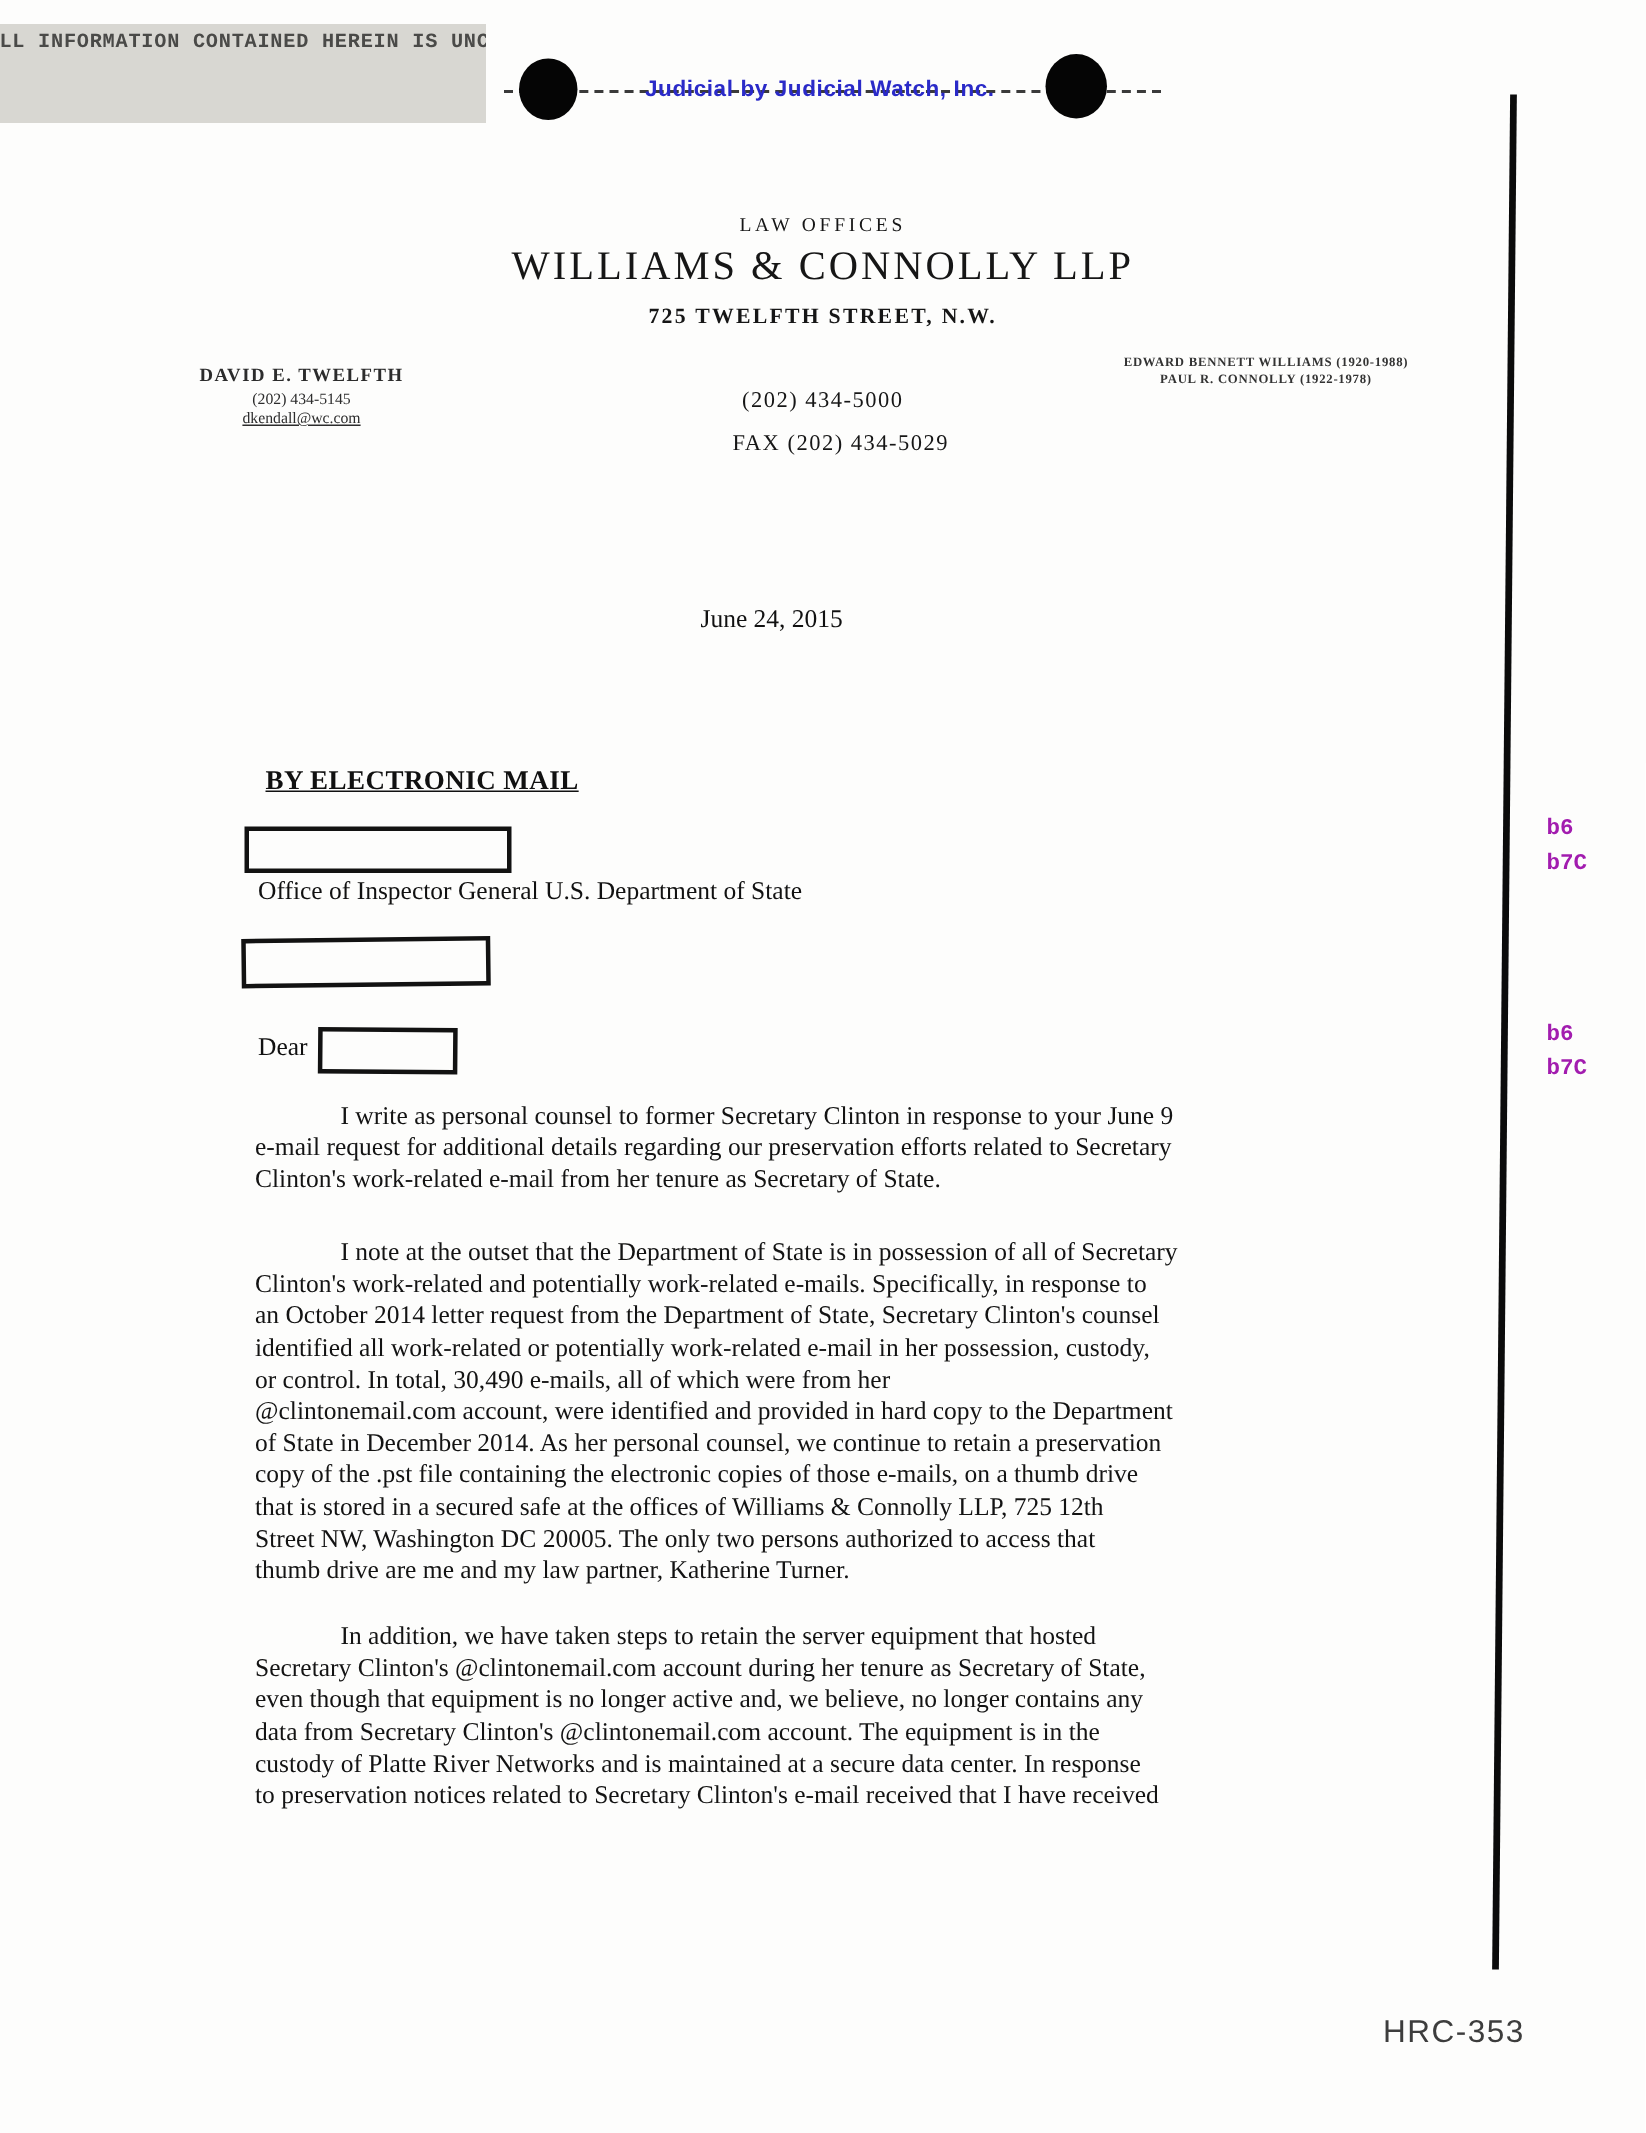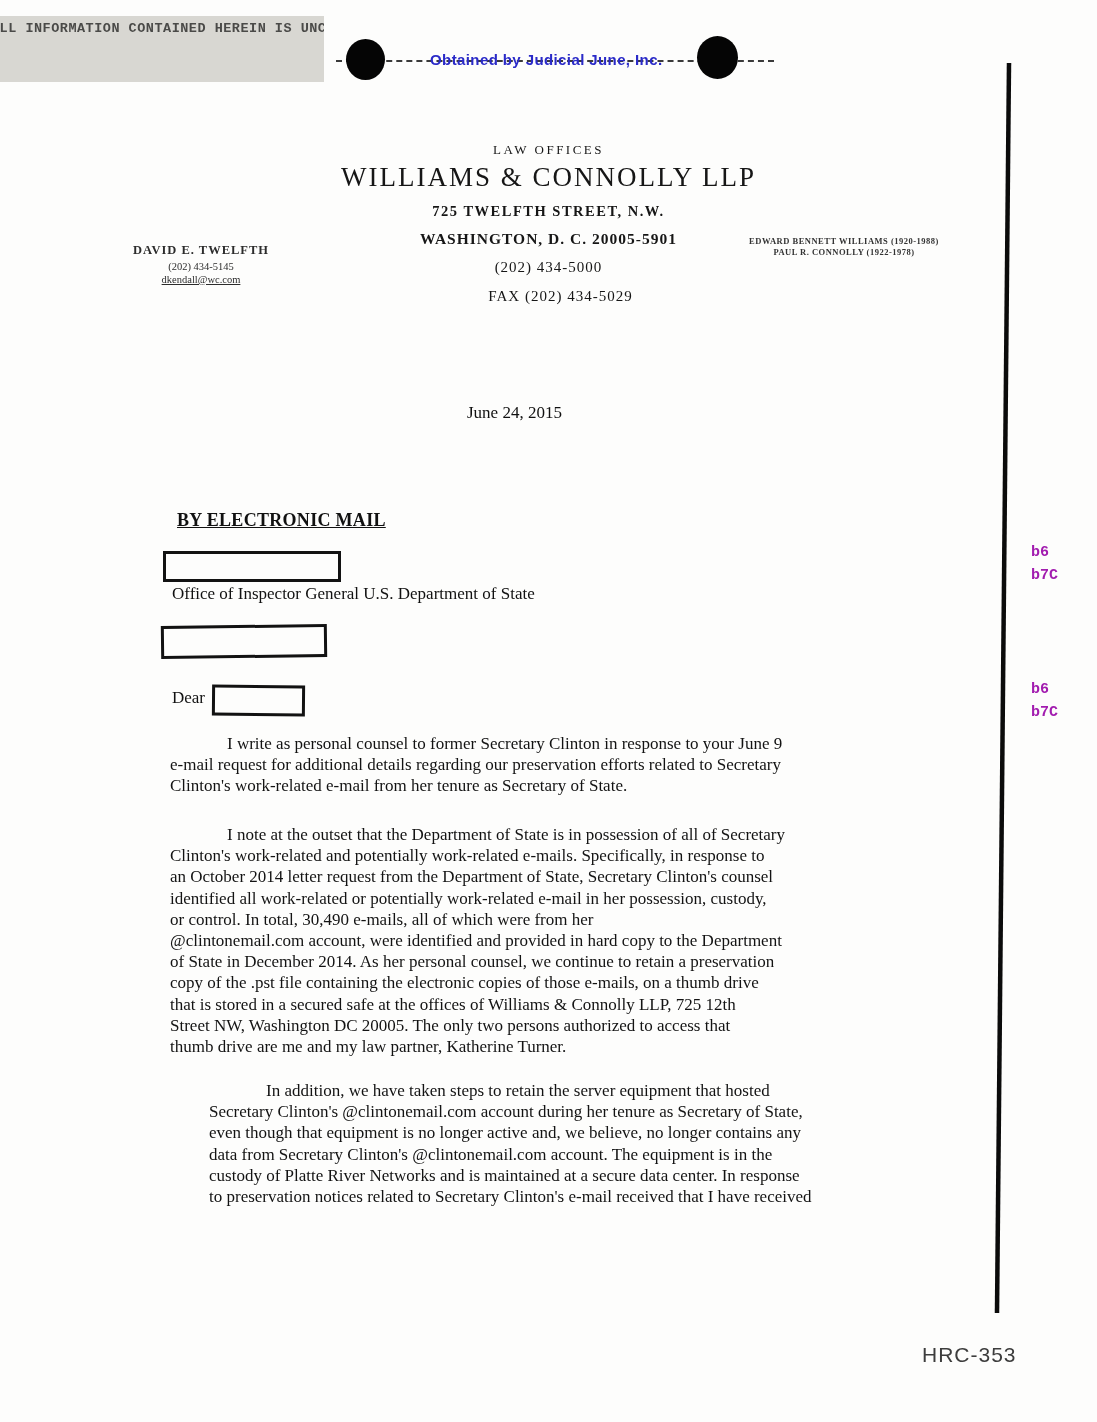--- a/index.html
+++ b/index.html
@@ -96,21 +96,21 @@
     position: absolute;
     left: 170px; width: 714px;
     font-size: 17px;
     line-height: 21.2px;
     white-space: pre-line;
     text-indent: 57px;
     color: #131313;
   }
   .para-1 { top: 733px; }
   .para-2 { top: 824px; }
-  .para-3 { top: 1080px; margin-left: 39px; }
+  .para-3 { top: 1080px; }
   
   .margin-codes {
     position: absolute; left: 1031px;
     font-family: "Liberation Mono", monospace;
     font-size: 15px; font-weight: bold;
     line-height: 23px;
     color: #a21caf;
     white-space: pre-line;
   }
   .codes-1 { top: 541px; }
@@ -131,26 +131,25 @@
 
   <div class="stamp">
     <div class="stamp-inner">ALL INFORMATION CONTAINED
 HEREIN IS UNCLASSIFIED
 DATE 10-27-2016 BY J37J85T94 NSICC</div>
   </div>
 
   <div class="dash-line"></div>
   <div class="punch punch-left"></div>
   <div class="punch punch-right"></div>
-  <div class="watermark">Obtained by Judicial June, Inc.</div>
+  <div class="watermark">Judicial by Judicial Watch, Inc.</div>
 
   <div class="lh-center lh-lawoffices">LAW OFFICES</div>
   <div class="lh-center lh-firm">WILLIAMS &amp; CONNOLLY LLP</div>
   <div class="lh-center lh-addr1">725 TWELFTH STREET, N.W.</div>
-  <div class="lh-center lh-addr2">WASHINGTON, D. C. 20005-5901</div>
   <div class="lh-center lh-phone">(202) 434-5000</div>
   <div class="lh-center lh-fax">FAX (202) 434-5029</div>
 
   <div class="attorney-block">
     <div class="attorney-name">DAVID E. TWELFTH</div>
     <div class="attorney-phone">(202) 434-5145</div>
     <div class="attorney-email">dkendall@wc.com</div>
   </div>
 
   <div class="founders-block">

